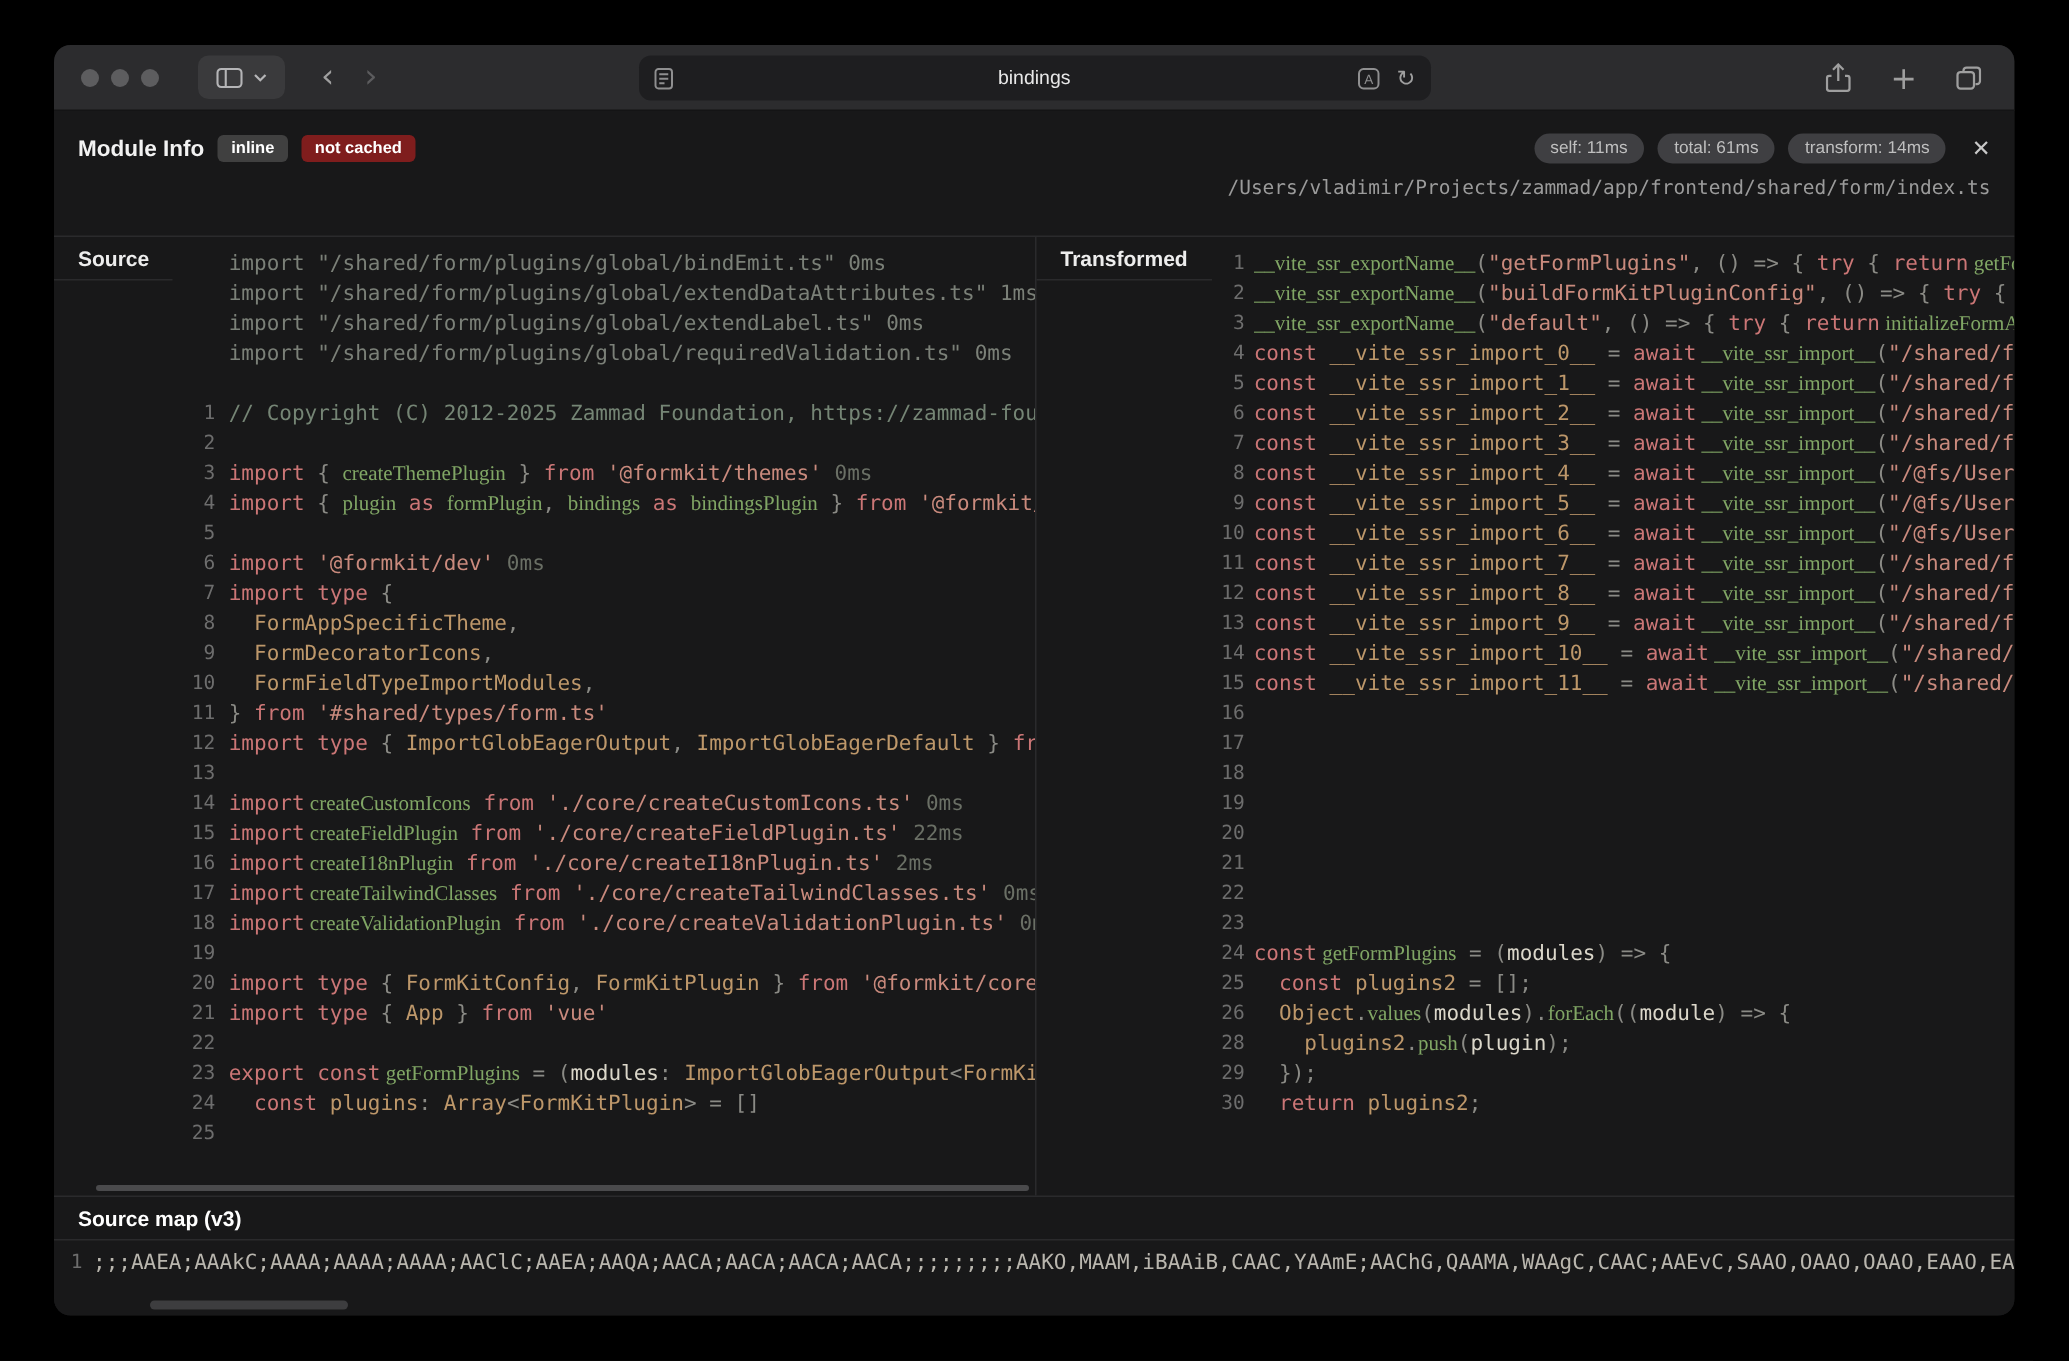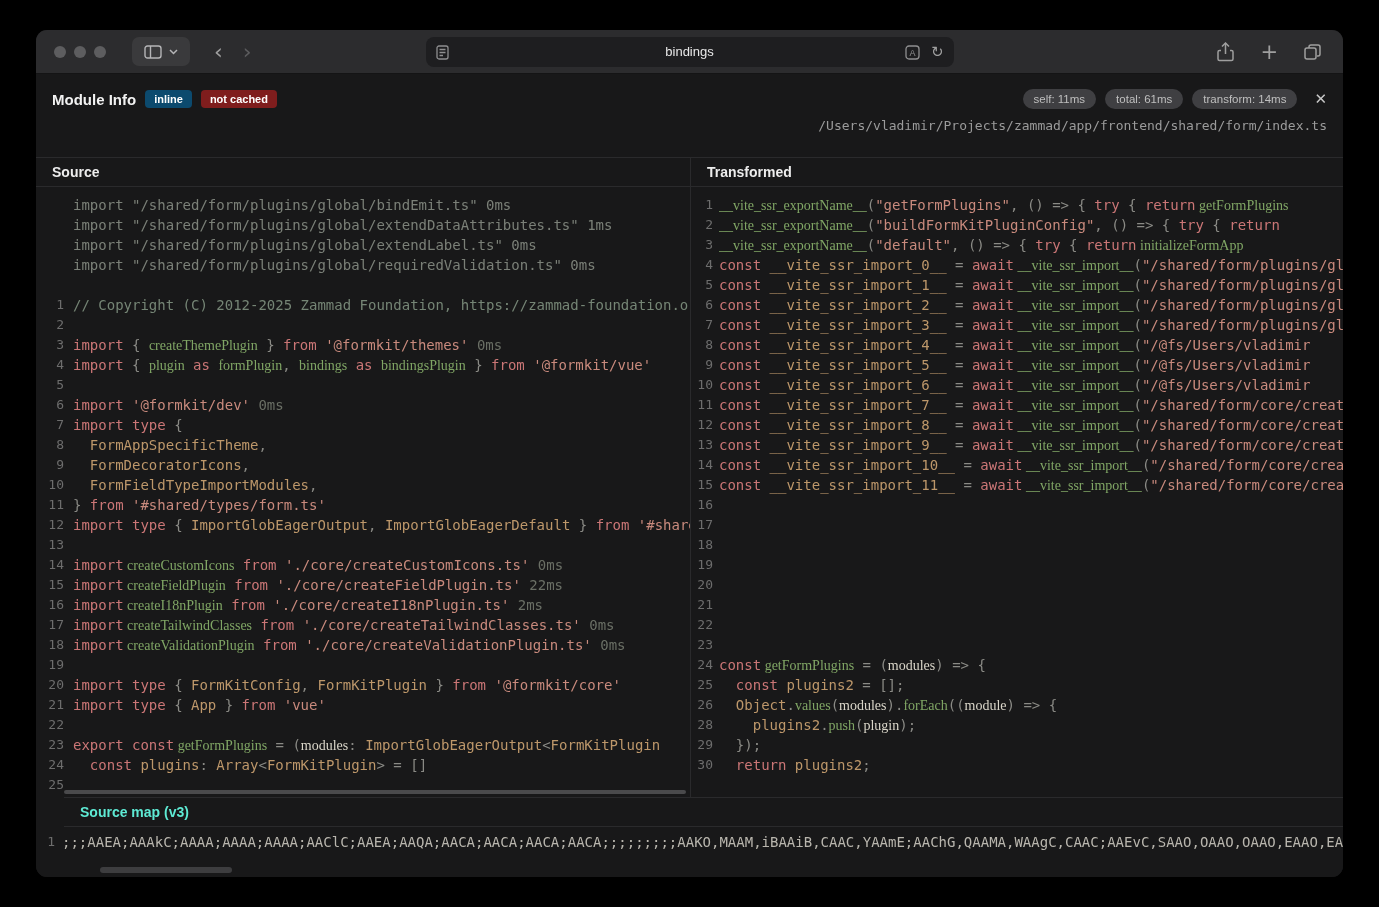--- a/index.html
+++ b/index.html
@@ -24,55 +24,55 @@
   .reload{font-size:15px;color:#9f9f9f;font-family:"DejaVu Sans",sans-serif;cursor:default;}
   .chrome-right{position:absolute;right:22px;top:0;height:44px;display:flex;align-items:center;gap:26px;}
   .icon-btn{border:none;background:transparent;padding:0;cursor:default;display:flex;align-items:center;}
   .plusbtn{font-size:21px;color:#9f9f9f;font-family:"DejaVu Sans",sans-serif;}
   
   .content{position:absolute;top:44px;left:0;right:0;bottom:0;background:#181819;display:flex;flex-direction:column;}
   .page-header{height:83px;box-sizing:border-box;padding:15px 16px 0;}
   .ph-row{display:flex;align-items:center;}
   .pg-title{font-size:15px;font-weight:bold;color:#f2f2f2;}
   .badge{margin-left:9px;font-size:11px;font-weight:bold;padding:3px 9px;border-radius:4px;color:#fff;}
-  .badge-green{background:#0c4a6e;}
+  .badge-green{background:#404040;}
   .badge-orange{background:#7f1d1d;}
   .spacer{flex:1;}
   .pill{margin-left:9px;font-size:11.5px;padding:4px 11px;border-radius:11px;background:#3f3f42;color:#bfbfbf;}
   .close-btn{margin-left:17px;border:none;background:transparent;color:#c8c8c8;font-size:15px;
     padding:0;cursor:default;font-family:"DejaVu Sans",sans-serif;}
   .path{margin-top:9px;font-family:"DejaVu Sans Mono",monospace;font-size:13px;color:#9b9b9b;
     white-space:pre;overflow:hidden;text-align:right;}
   
   .panels{display:flex;height:640px;border-top:1px solid #2a2a2c;box-sizing:border-box;}
-  .panel{width:654px;box-sizing:border-box;display:flex;flex-direction:column;position:relative;}
+  .panel{width:654px;box-sizing:border-box;display:flex;flex-direction:row;position:relative;}
   .panel-transformed{width:653px;flex:none;border-left:1px solid #2a2a2c;}
   .panel-header{height:29px;line-height:28px;border-bottom:1px solid #2a2a2c;padding:0 16px;
     font-size:14px;font-weight:bold;color:#ededed;box-sizing:border-box;}
   .code{flex:1;overflow:hidden;padding-top:8px;}
   .code-line{display:flex;height:20px;line-height:20px;font-family:"DejaVu Sans Mono",monospace;
     font-size:14px;white-space:pre;}
   .ln{flex:none;width:28px;text-align:right;padding-right:9px;color:#6d6d6d;font-size:13px;}
   .panel-transformed .ln{width:22px;padding-right:6px;}
   .lc{flex:1;overflow:hidden;}
   .src-hscroll{position:absolute;left:28px;bottom:3px;width:622px;height:4px;border-radius:2px;background:#4a4a4c;}
   
   .tk-k{color:#cb7676;}           
   .tk-s{color:#c98a7d;}           
   .tk-f{color:#80a665;font-family:Liberation Serif, serif;}           
   .tk-o{color:#bd976a;}           
-  .tk-d{color:#dbd7ca;font-family:Liberation Serif, serif;}           
+  .tk-d{color:#dbd7ca;}           
   .tk-p{color:#8a8a85;}           
   .tk-m{color:#758575;}           
   .tk-a{color:#6a6f65;}           
   .tk-g{color:#7b8078;}           
   .tk-w{color:#b9b6ae;}           
   
   .sm-header{height:30px;line-height:29px;border-top:1px solid #2a2a2c;border-bottom:1px solid #2a2a2c;
-    padding:0 16px;font-size:14px;font-weight:bold;color:#5eead4;box-sizing:border-box;margin-left:28px;}
+    padding:0 16px;font-size:14px;font-weight:bold;color:#ffffff;box-sizing:border-box;}
   .sm-code{height:24px;padding-top:5px;overflow:hidden;}
   .sm-code .ln{width:19px;padding-right:7px;}
   .sm-bottom{flex:1;position:relative;}
   .sm-thumb{position:absolute;left:64px;top:12px;width:132px;height:6px;border-radius:3px;background:#3d3d3f;}
 </style>
 </head>
 <body>
 
 <div class="window">
 

